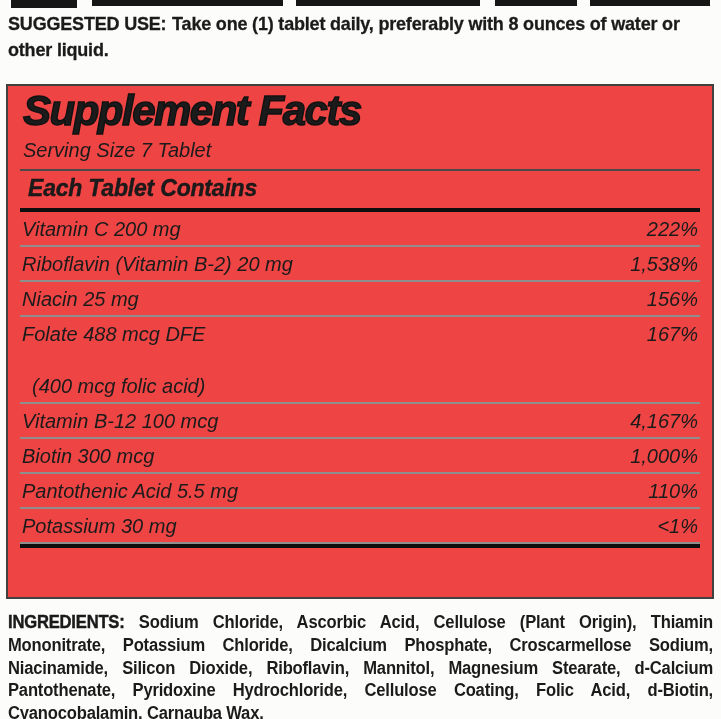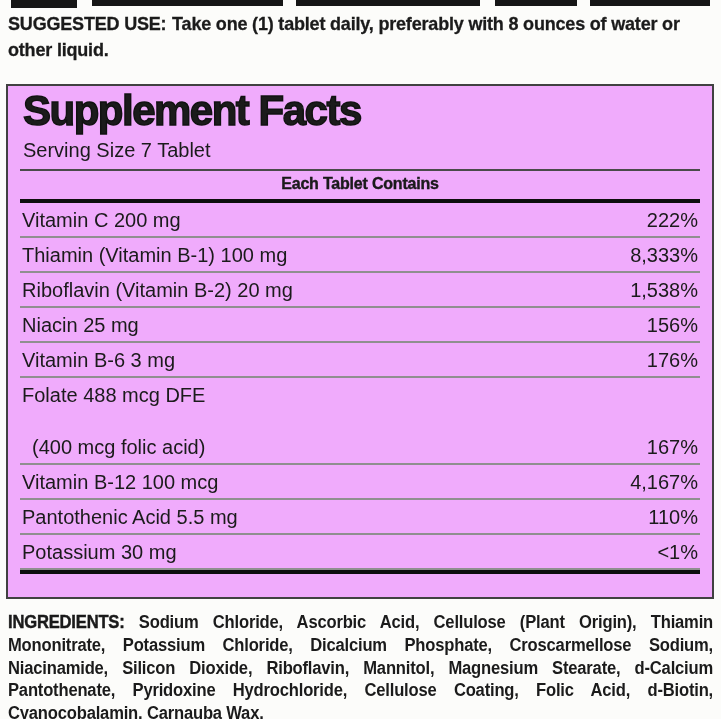--- a/index.html
+++ b/index.html
@@ -21,38 +21,39 @@
 
   .suggested{
     position:absolute;left:8px;top:11px;
     font-size:19px;font-weight:bold;line-height:1.38;
     letter-spacing:-0.2px;-webkit-text-stroke:0.3px #1b1b1b;
   }
   .suggested .lbl{padding-right:6px;}
 
   .panel{
     position:absolute;left:6px;top:84px;width:708px;height:515px;
-    box-sizing:border-box;border:2px solid #414141;background:#f0abfc;
+    box-sizing:border-box;border:2px solid #414141;background:#ef4444;
     padding:0 12px;
+    font-style:italic;
   }
   .title{
     font-size:42px;font-weight:bold;letter-spacing:-1.5px;
     -webkit-text-stroke:1.4px #111;margin:3px 0 0 3px;line-height:1.05;
   }
   .serving{font-size:20px;margin:6px 0 7px 3px;}
   .rule-thin{border-top:2px solid #4a4a4a;margin:0;}
   .hdr-row{
-    display:flex;justify-content:center;align-items:baseline;
-    font-size:16px;font-weight:bold;-webkit-text-stroke:0.35px #111;
-    padding:4px 2px 6px 2px;letter-spacing:-0.2px;
+    display:flex;justify-content:flex-start;align-items:baseline;
+    font-size:23px;font-weight:bold;-webkit-text-stroke:0.35px #111;
+    padding:4px 2px 6px 2px;letter-spacing:-0.2px;margin-left:6px;
   }
   .rule-heavy{border-top:4px solid #0e0e0e;margin:0;}
   .rule-heavy2{border-top:4px solid #0e0e0e;margin:0 0 8px 0;}
   .row{
-    display:flex;justify-content:space-between;align-items:flex-end;
+    display:flex;justify-content:space-between;align-items:flex-start;
     font-size:20px;padding:5px 2px 4px 2px;border-bottom:2px solid #8f8f8f;
     line-height:1.2;
   }
   .row:last-of-type{border-bottom:none;}
   .row .dv{white-space:nowrap;padding-left:10px;}
   .sub-line{padding-left:10px;margin-top:28px;}
 
   .ingredients{
     position:absolute;left:8px;top:611px;font-size:17.5px;line-height:1.3;
     letter-spacing:-0.2px;
@@ -85,45 +86,41 @@
   <div class="hdr-row">
     <span>Each Tablet Contains</span>
   </div>
   <div class="rule-heavy"></div>
 
   <div class="row">
     <span>Vitamin C 200 mg</span>
     <span class="dv">222%</span>
   </div>
   <div class="row">
-    <span>Thiamin (Vitamin B-1) 100 mg</span>
-    <span class="dv">8,333%</span>
-  </div>
-  <div class="row">
     <span>Riboflavin (Vitamin B-2) 20 mg</span>
     <span class="dv">1,538%</span>
   </div>
   <div class="row">
     <span>Niacin 25 mg</span>
     <span class="dv">156%</span>
-  </div>
-  <div class="row">
-    <span>Vitamin B-6 3 mg</span>
-    <span class="dv">176%</span>
   </div>
   <div class="row">
     <span>
       <span style="display:block">Folate 488 mcg DFE</span>
       <span class="sub-line" style="display:block">(400 mcg folic acid)</span>
     </span>
     <span class="dv">167%</span>
   </div>
   <div class="row">
     <span>Vitamin B-12 100 mcg</span>
     <span class="dv">4,167%</span>
+  </div>
+  <div class="row">
+    <span>Biotin 300 mcg</span>
+    <span class="dv">1,000%</span>
   </div>
   <div class="row">
     <span>Pantothenic Acid 5.5 mg</span>
     <span class="dv">110%</span>
   </div>
   <div class="row">
     <span>Potassium 30 mg</span>
     <span class="dv">&lt;1%</span>
   </div>
 

